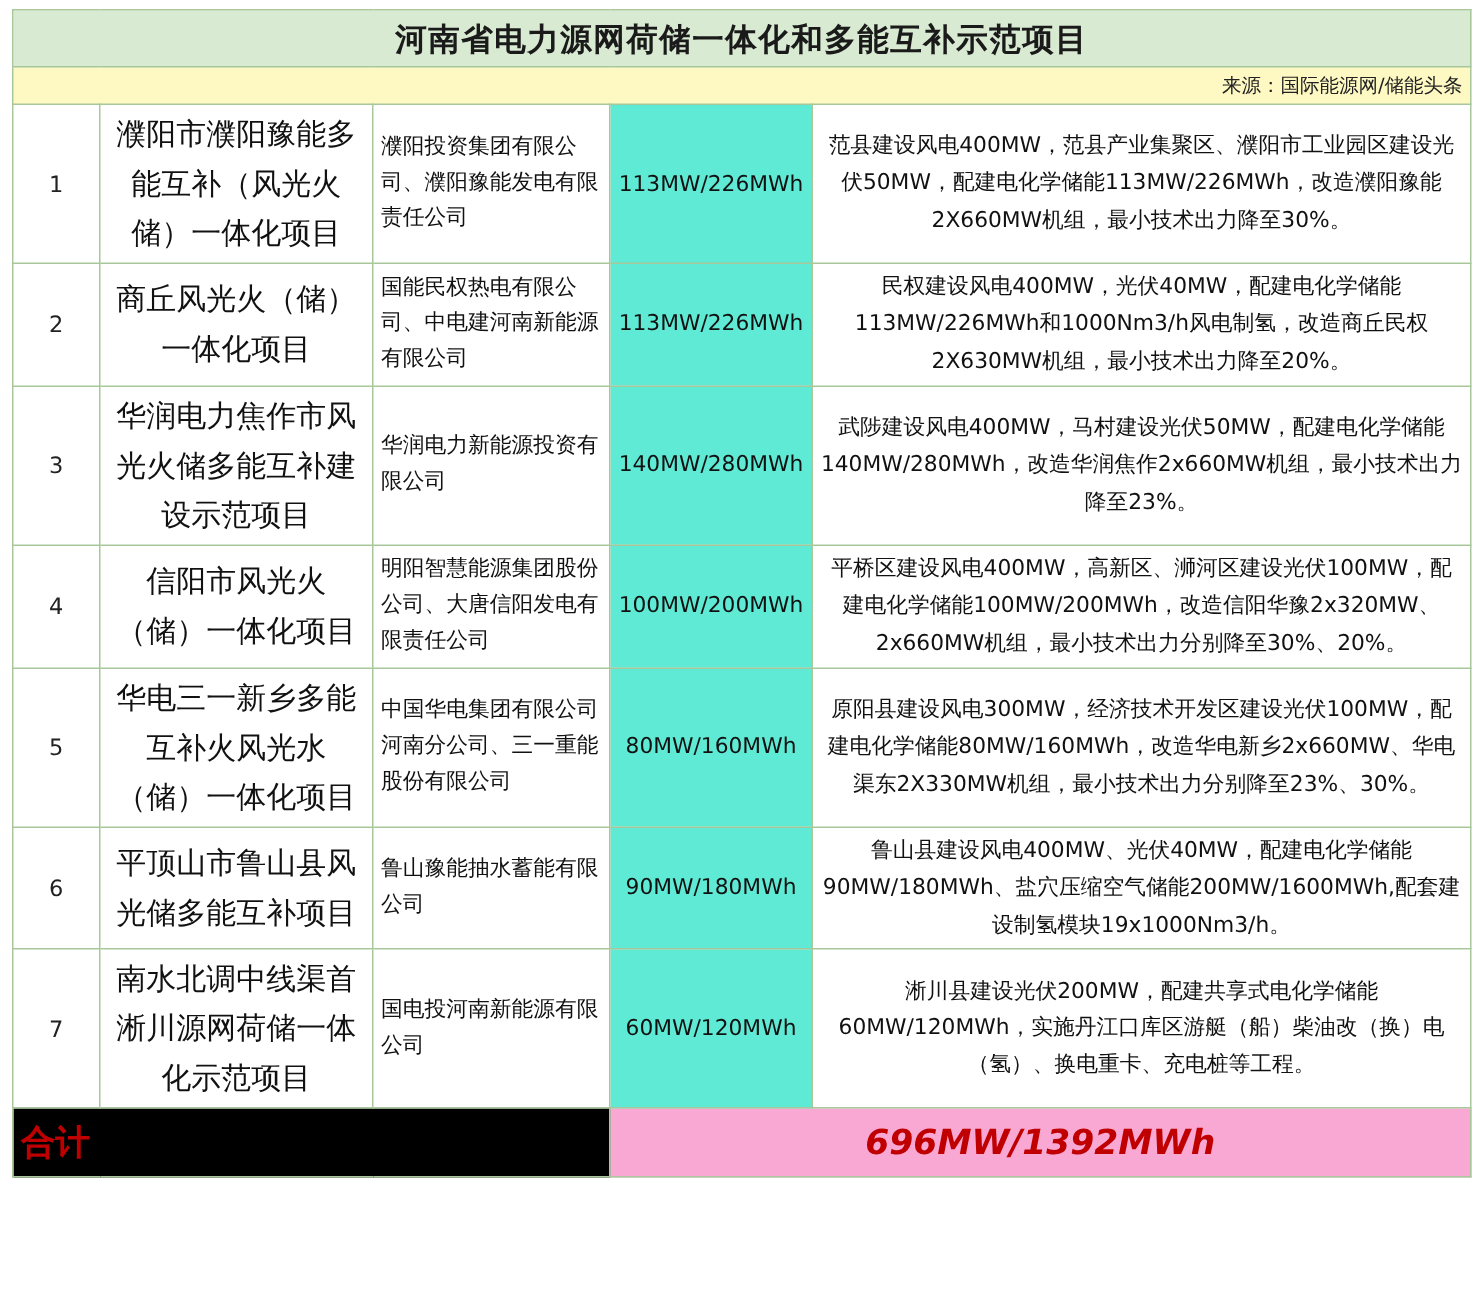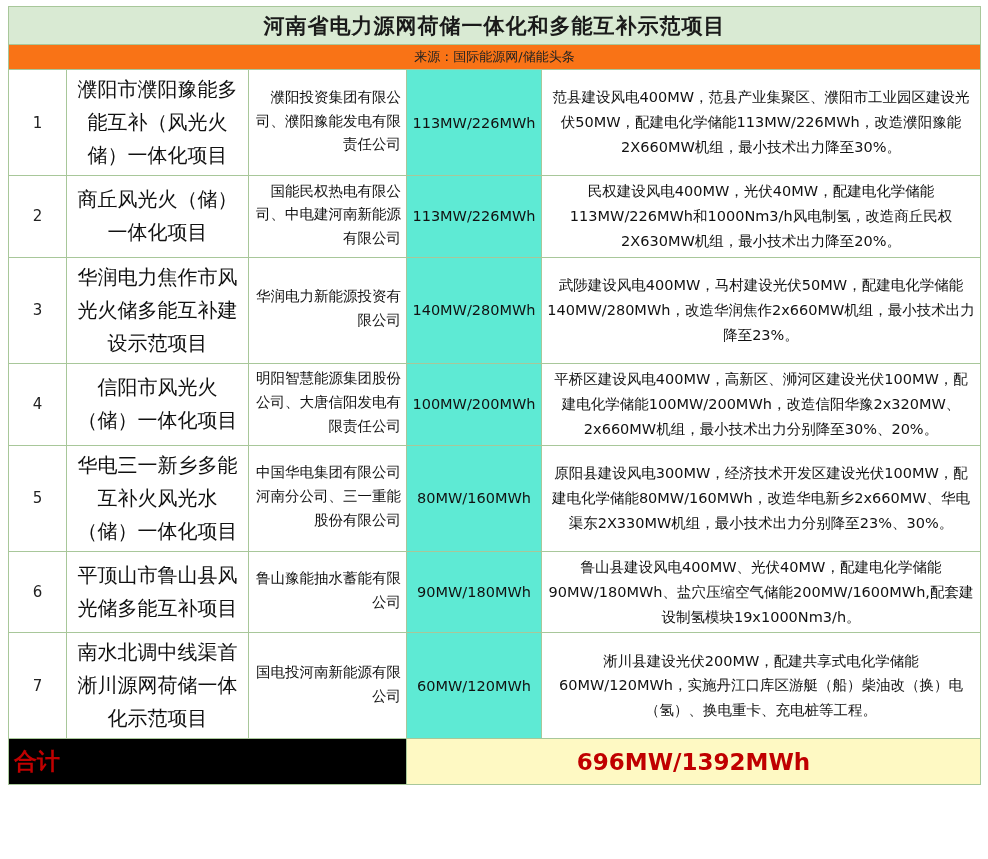--- a/index.html
+++ b/index.html
@@ -45,47 +45,47 @@
   .hdr {
     background: #d9ead3;
     text-align: center;
     font-weight: bold;
     font-size: 16px;
     color: #1a1a1a;
     height: 34px;
     font-family: "DejaVu Sans", "Liberation Sans", sans-serif;
   }
   .source-row td {
-    background: #f97316;
+    background: #fef9c3;
     height: 24px;
     font-size: 13px;
     color: #222;
-    text-align: center;
+    text-align: right;
     padding-right: 190px;
     font-family: "DejaVu Sans", "Liberation Sans", sans-serif;
   }
   .c-no {
     text-align: center;
     font-size: 15px;
     color: #222;
     font-family: "DejaVu Sans", "Liberation Sans", sans-serif;
   }
   .c-proj {
     text-align: center;
     font-size: 20px;
     line-height: 1.65;
     color: #111;
     font-family: "DejaVu Sans", "Liberation Sans", sans-serif;
   }
   .c-entity {
-    text-align: right;
+    text-align: left;
     font-size: 14.5px;
     line-height: 1.65;
     color: #111;
-    font-family: Liberation Mono, monospace;
+    font-family: Liberation Serif, serif;
   }
   .c-scale {
     text-align: center;
     font-size: 14.5px;
     color: #111;
     background: #5eead4;
     font-family: "DejaVu Sans", "Liberation Sans", sans-serif;
   }
   .c-content {
     text-align: center;
@@ -98,26 +98,27 @@
   }
   .total-label {
     background: #000000;
     font-size: 23px;
     font-weight: bold;
     color: #c00000;
     height: 46px;
     font-family: "DejaVu Sans", "Liberation Sans", sans-serif;
   }
   .total-value {
-    background: #fef9c3;
+    background: #f9a8d4;
     text-align: center;
     font-size: 23px;
     font-weight: bold;
     color: #c00000;
     font-family: "DejaVu Sans", "Liberation Sans", sans-serif;
+    font-style: italic;
   }
 </style>
 </head>
 <body>
 
 <div class="sheet">
   <table class="main">
     <colgroup>
       <col style="width:58px">
       <col style="width:182px">

